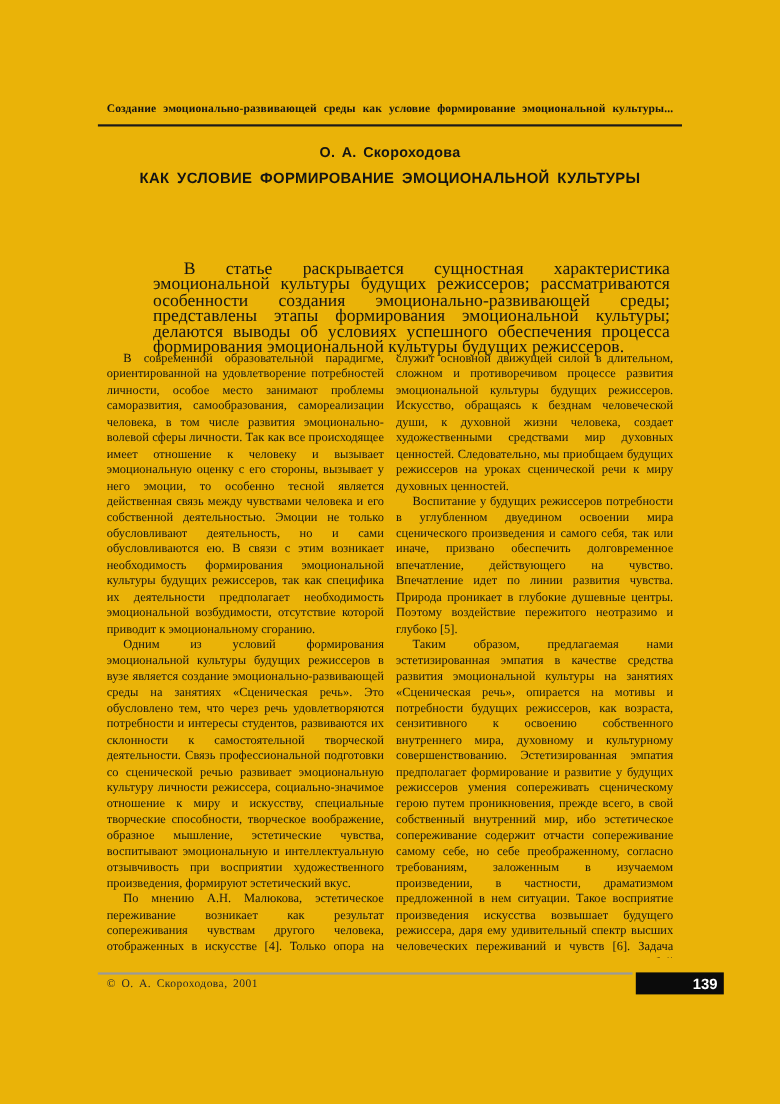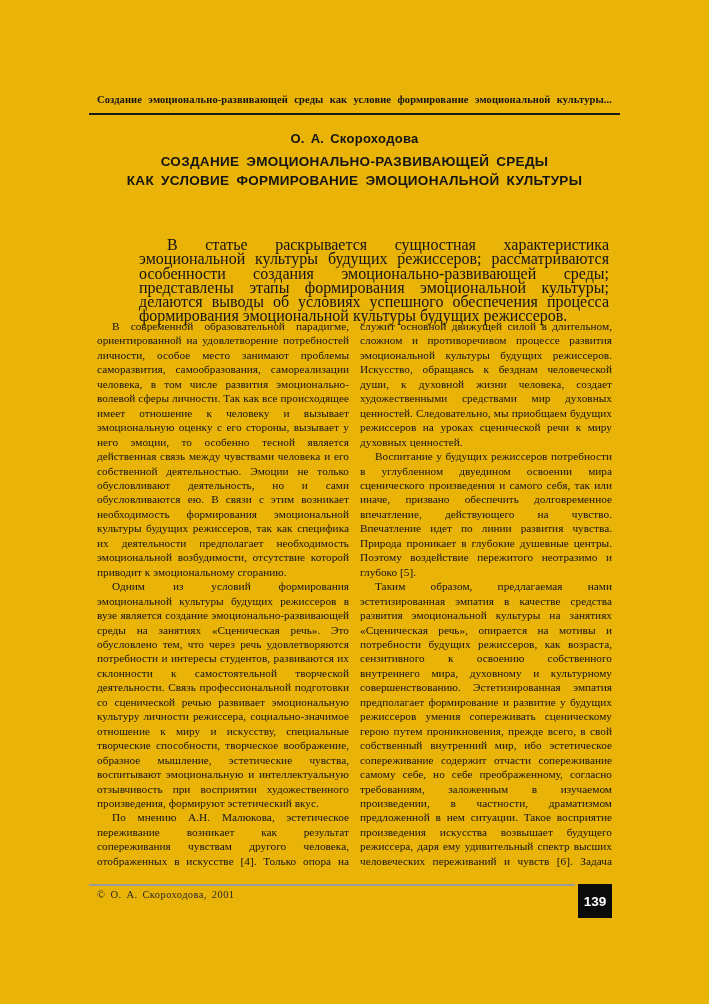--- a/index.html
+++ b/index.html
@@ -115,44 +115,44 @@
     font-size: 10.5px;
     letter-spacing: 0.4px;
     word-spacing: 2px;
     color: #2a2a2a;
   }
   .page-badge {
     position: absolute;
     left: 578px;
     top: 884px;
     width: 34px;
-    height: 34px;
+    height: 20px;
     background: #0b0b0b;
     color: #ffffff;
     font-family: "Liberation Sans", sans-serif;
     font-weight: bold;
     font-size: 13.5px;
     display: flex;
     align-items: center;
     justify-content: center;
+    padding-left: 46px;
   }
 </style>
 </head>
 <body>
 
 <div class="page">
 
   <div class="running-head">Создание эмоционально-развивающей среды как условие формирование эмоциональной культуры...</div>
 
   <div class="header-rule"></div>
 
   <div class="author">О. А. Скороходова</div>
 
   <div class="title">
-    <div>СОЗДАНИЕ ЭМОЦИОНАЛЬНО-РАЗВИВАЮЩЕЙ СРЕДЫ</div>
     <div>КАК УСЛОВИЕ ФОРМИРОВАНИЕ ЭМОЦИОНАЛЬНОЙ КУЛЬТУРЫ</div>
   </div>
 
   <div class="abstract">В статье раскрывается сущностная характеристика эмоциональной культуры будущих режиссеров; рассматриваются особенности создания эмоционально-развивающей среды; представлены этапы формирования эмоциональной культуры; делаются выводы об условиях успешного обеспечения процесса формирования эмоциональной культуры будущих режиссеров.</div>
 
   <div class="columns">
     <div class="column">
       <p>В современной образовательной парадигме, ориентированной на удовлетворение потребностей личности, особое место занимают проблемы саморазвития, самообразования, самореализации человека, в том числе развития эмоционально-волевой сферы личности. Так как все происходящее имеет отношение к человеку и вызывает эмоциональную оценку с его стороны, вызывает у него эмоции, то особенно тесной является действенная связь между чувствами человека и его собственной деятельностью. Эмоции не только обусловливают деятельность, но и сами обусловливаются ею. В связи с этим возникает необходимость формирования эмоциональной культуры будущих режиссеров, так как специфика их деятельности предполагает необходимость эмоциональной возбудимости, отсутствие которой приводит к эмоциональному сгоранию.</p>
       <p>Одним из условий формирования эмоциональной культуры будущих режиссеров в вузе является создание эмоционально-развивающей среды на занятиях «Сценическая речь». Это обусловлено тем, что через речь удовлетворяются потребности и интересы студентов, развиваются их склонности к самостоятельной творческой деятельности. Связь профессиональной подготовки со сценической речью развивает эмоциональную культуру личности режиссера, социально-значимое отношение к миру и искусству, специальные творческие способности, творческое воображение, образное мышление, эстетические чувства, воспитывают эмоциональную и интеллектуальную отзывчивость при восприятии художественного произведения, формируют эстетический вкус.</p>
       <p>По мнению А.Н. Малюкова, эстетическое переживание возникает как результат сопереживания чувствам другого человека, отображенных в искусстве [4]. Только опора на искусство, по-</p>

